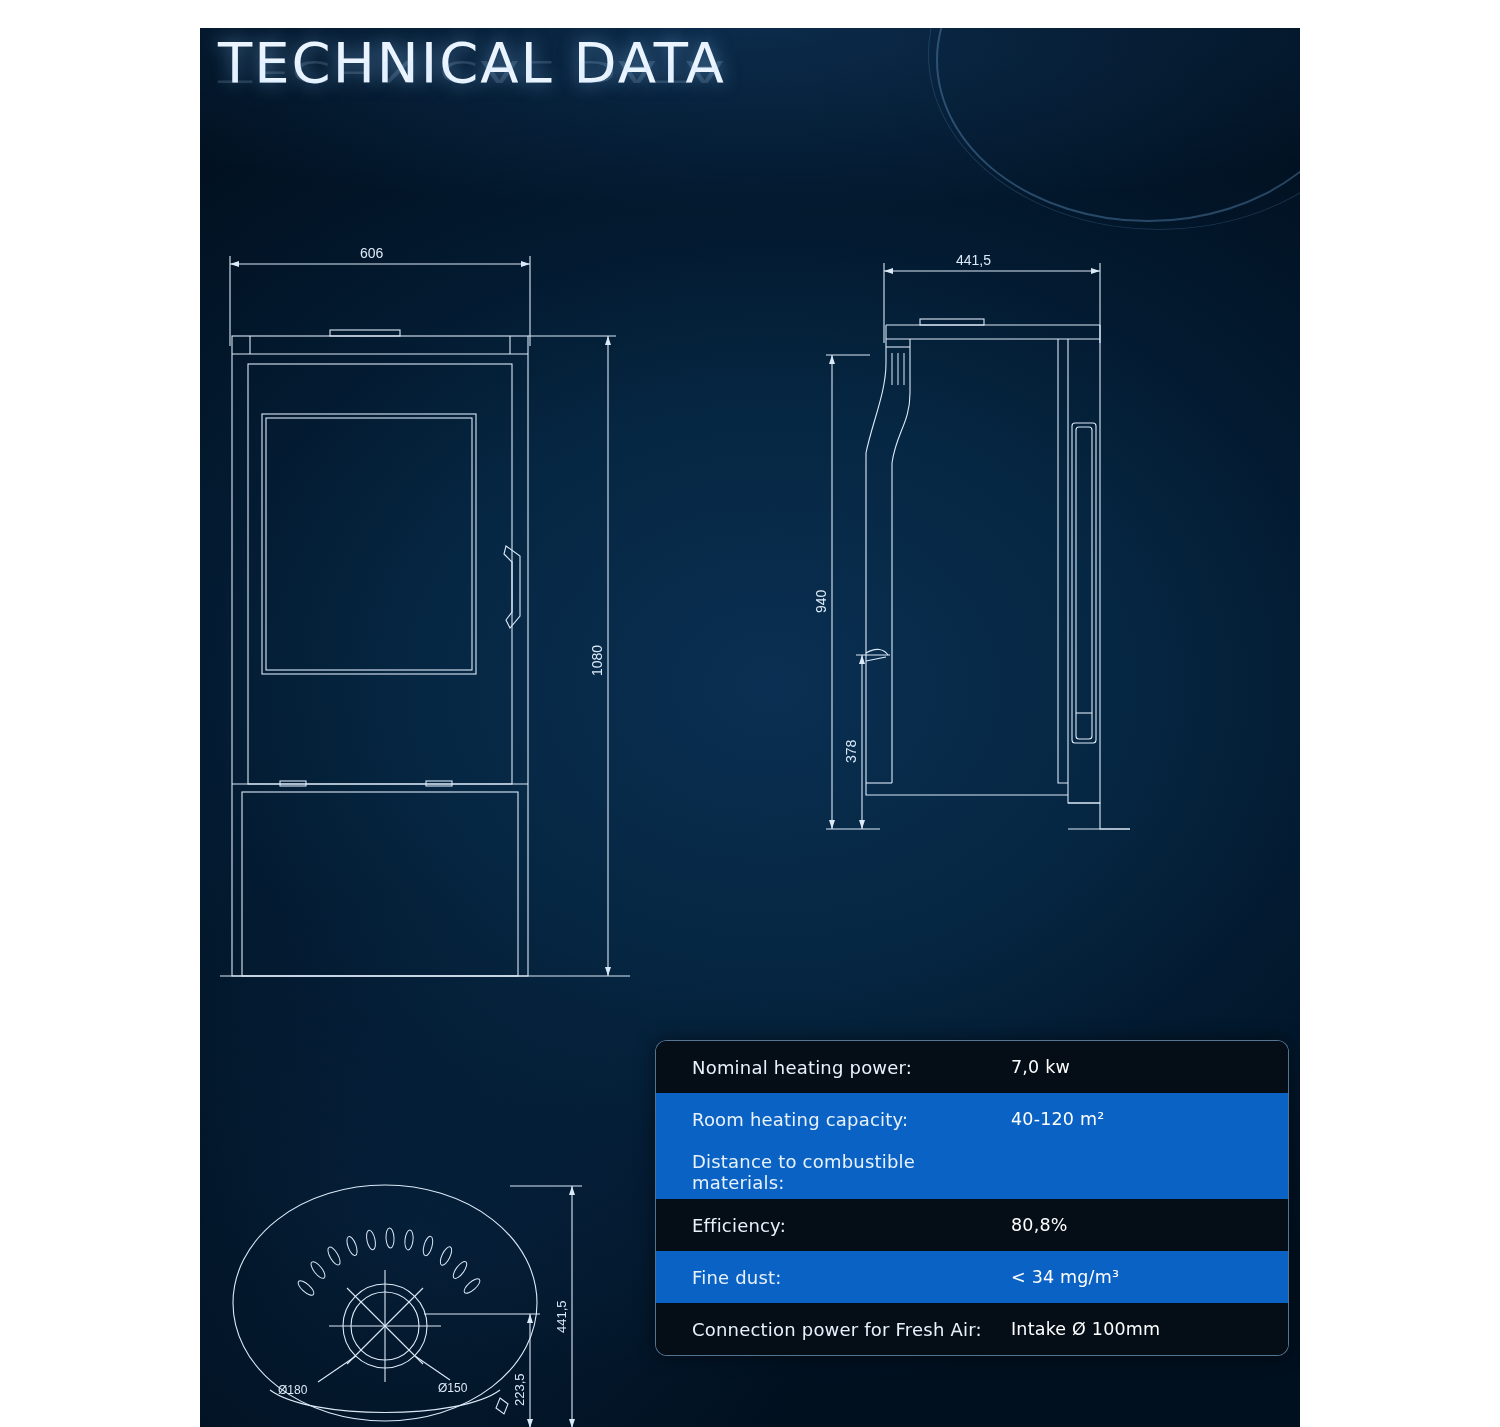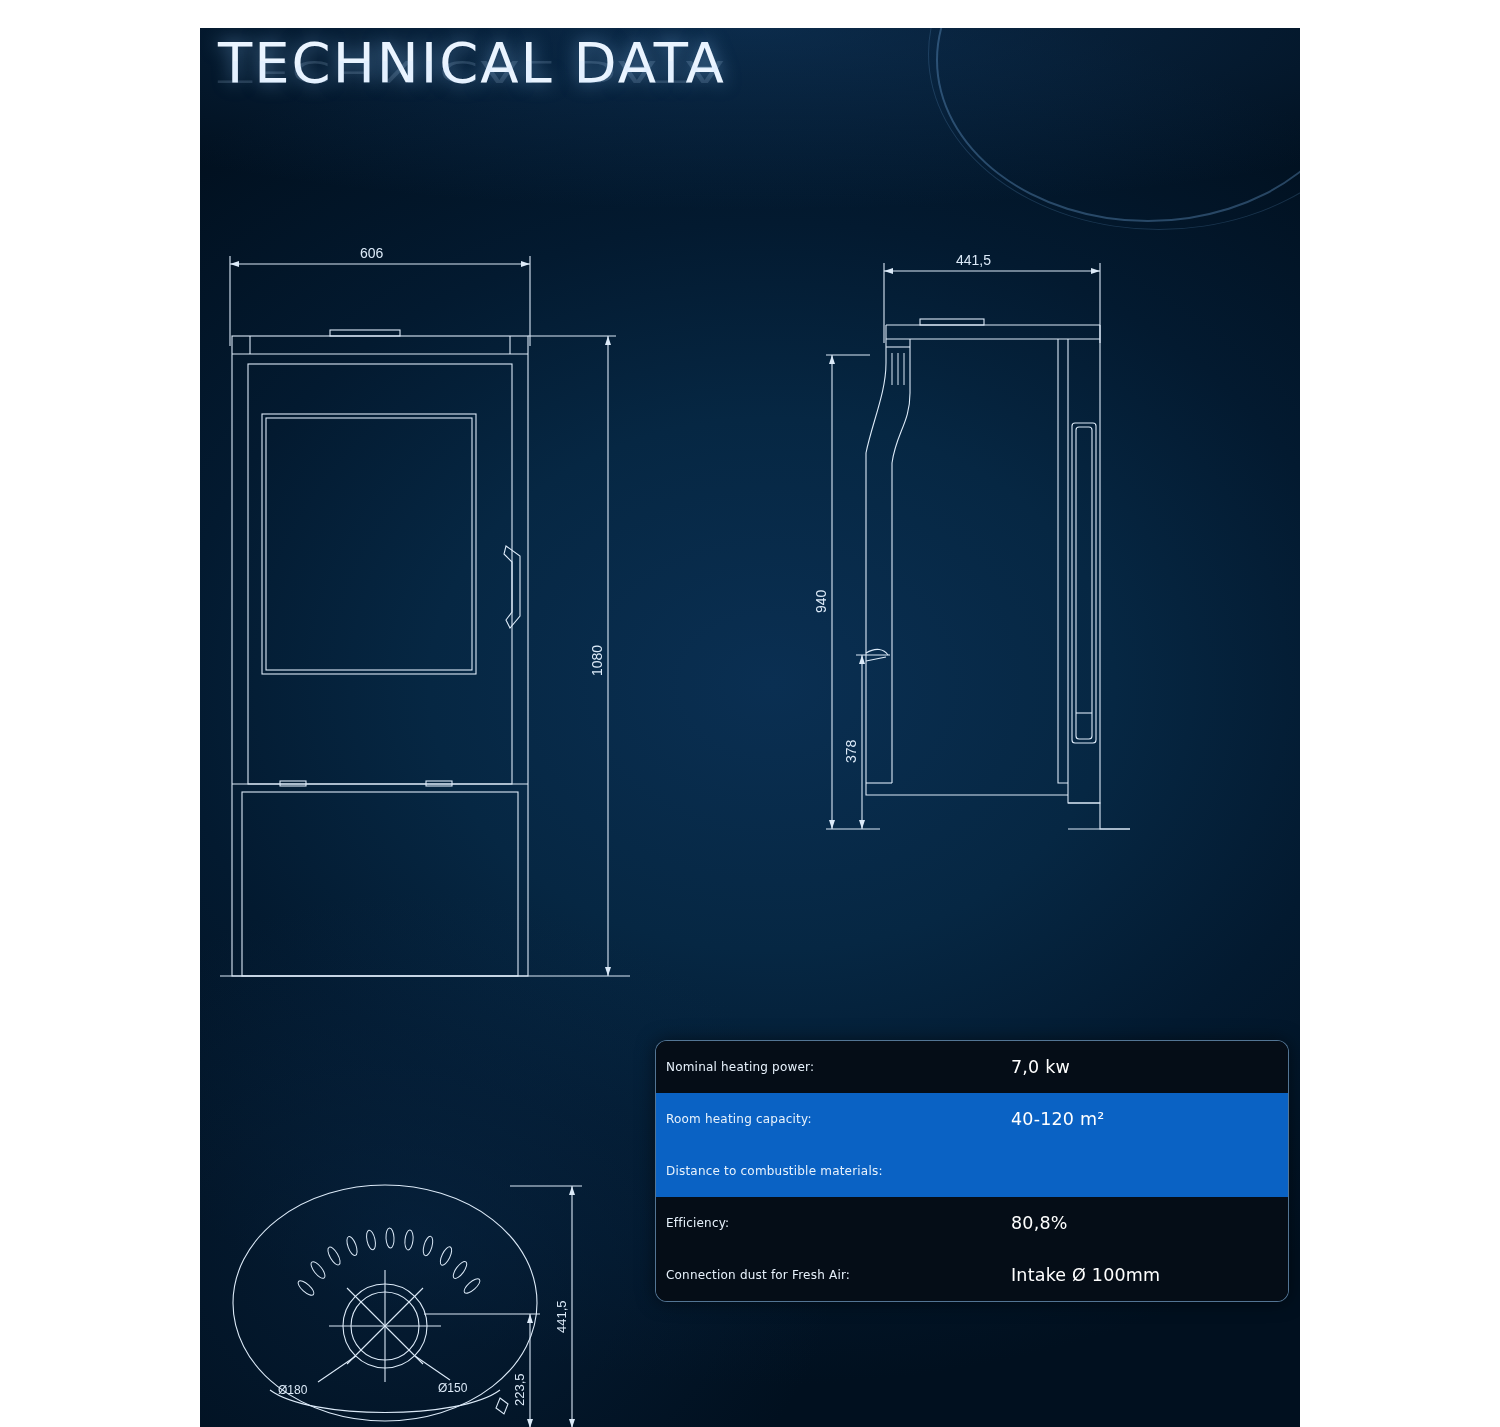--- a/index.html
+++ b/index.html
@@ -115,24 +115,24 @@
     display: flex;
     align-items: center;
     min-height: 52px;
     box-sizing: border-box;
     padding: 6px 0;
   }
   .spec-row.dark  { background: #050d17; }
   .spec-row.blue  { background: #0a62c4; justify-content: space-between; }
   .spec-label {
     flex: 0 0 355px;
-    padding-left: 10px;
+    padding-left: 36px;
     box-sizing: border-box;
     color: #e8f2fc;
-    font-size: 12px;
+    font-size: 18px;
     font-family: "DejaVu Sans", sans-serif;
     letter-spacing: 0.2px;
   }
   .spec-value {
     flex: 1;
     color: #ffffff;
     font-size: 17.5px;
     font-family: "DejaVu Sans", sans-serif;
     letter-spacing: 0.2px;
     white-space: pre-line;
@@ -322,22 +322,26 @@
 
       <div class="spec-row blue">
         <div class="spec-label">Distance to combustible materials:</div>
       </div>
 
       <div class="spec-row dark">
         <div class="spec-label">Efficiency:</div>
         <div class="spec-value">80,8%</div>
       </div>
 
+      <div class="spec-row blue">
+        <div class="spec-label">Fine dust:</div>
+        <div class="spec-value">&lt; 34 mg/m³</div>
+      </div>
 
       <div class="spec-row dark">
-        <div class="spec-label">Connection dust for Fresh Air:</div>
+        <div class="spec-label">Connection power for Fresh Air:</div>
         <div class="spec-value">Intake Ø 100mm</div>
       </div>
 
     </div>
 
   </div>
 </div>
 
 </body></html>

